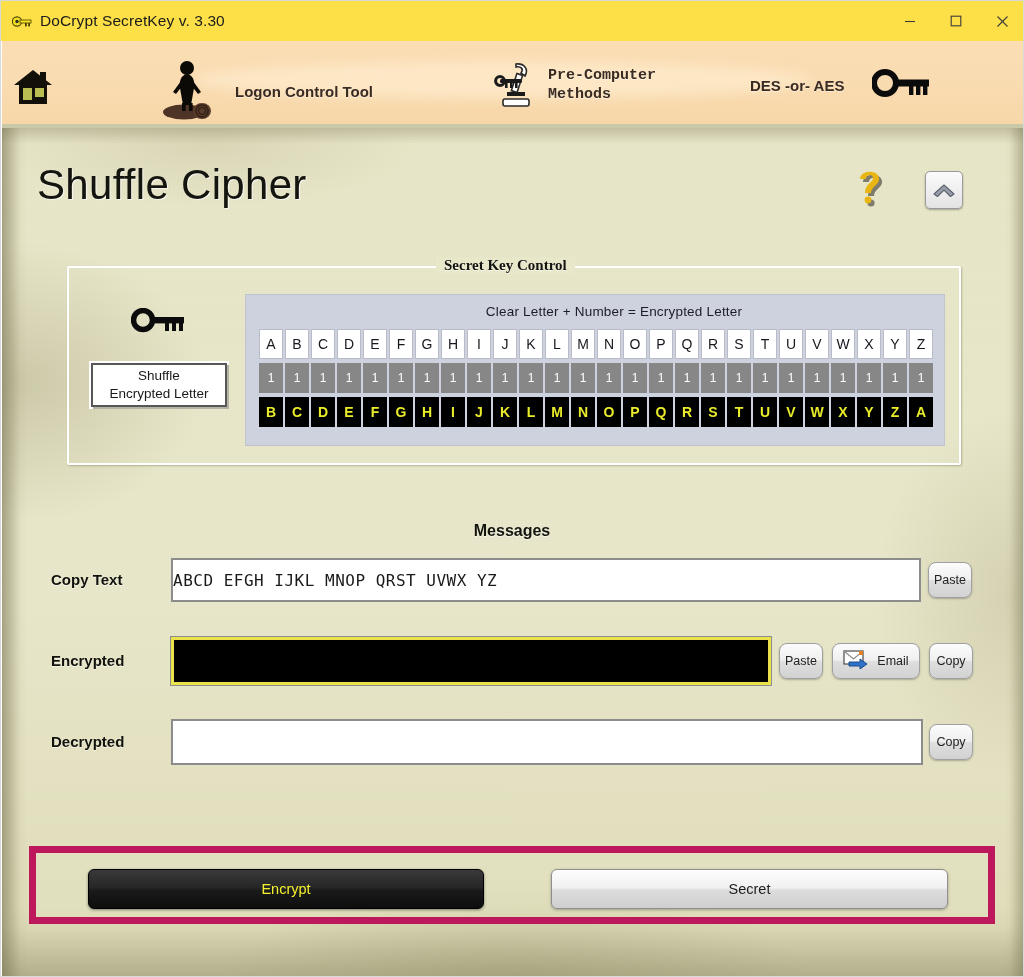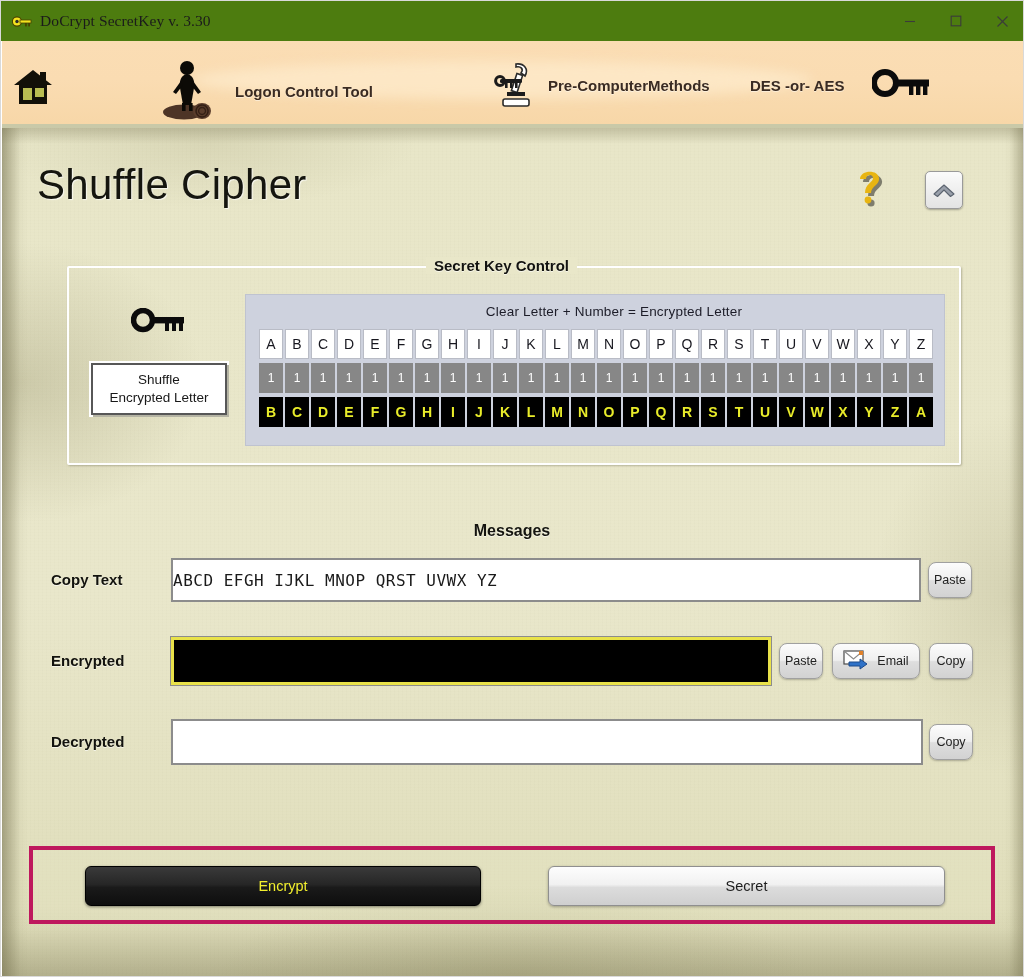--- a/index.html
+++ b/index.html
@@ -23,24 +23,23 @@
     background: #ffffff;
     border: 1px solid #d9d9d9;
     overflow: hidden;
   }
 
   
   #titlebar {
     position: absolute;
     left: 0; top: 0;
     width: 1024px; height: 40px;
-    background: #4d7c0f;
+    background: #fde047;
     display: flex;
     align-items: center;
-    font-family: Liberation Serif, serif;
   }
   #titlebar-left {
     display: flex;
     align-items: center;
     padding-left: 11px;
     gap: 8px;
     flex: 1 1 auto;
     height: 100%;
   }
   .win-key-icon {
@@ -94,21 +93,21 @@
     z-index: 2;
   }
   .tb-label {
     font-size: 15px;
     font-weight: bold;
     color: #3a2b22;
     line-height: 1.25;
     text-shadow: 0 1px 0 rgba(255,255,255,0.45);
     white-space: nowrap;
   }
-  .tb-label.two-line { display: flex; flex-direction: row; }
+  .tb-label.two-line { display: flex; flex-direction: column; font-family: Liberation Mono, monospace; }
 
   #tb-home    { left: 8px;  top: 22px; }
   #tb-logon   { left: 155px;top: 18px; }
   #tb-precomp { left: 490px;top: 18px; }
   #tb-desaes  { left: 748px;top: 28px; gap: 28px; }
 
   
   #parchment {
     position: absolute;
     left: 1px; top: 127px;
@@ -178,39 +177,40 @@
     position: absolute;
     left: 66px; top: 265px;
     width: 890px; height: 195px;
     border: 2px solid #ffffff;
     border-radius: 2px;
     z-index: 3;
     box-shadow: 1px 1px 2px rgba(90,86,60,0.35);
   }
   #secret-key-legend {
     position: absolute;
-    left: 357px; top: -11px;
+    left: 367px; top: -11px;
     padding: 0 8px;
     font-size: 15px;
     font-weight: bold;
     color: #131310;
     background:
       linear-gradient(180deg,#e9e7c9,#e9e7c9);
     text-shadow: 0 1px 0 rgba(255,255,255,0.6);
     white-space: nowrap;
+    font-family: Liberation Serif, serif;
   }
   #key-icon-big {
     position: absolute;
     left: 62px; top: 40px;
     width: 56px; height: 28px;
   }
   #shuffle-button {
     position: absolute;
     left: 22px; top: 95px;
-    width: 136px; height: 52px;
+    width: 136px; height: 44px;
     background: #ffffff;
     border: 2px solid #575757;
     box-shadow: 2px 2px 0 rgba(120,118,90,0.55), 0 0 0 2px #ffffff;
     display: flex; align-items: center; justify-content: center;
     text-align: center;
     font-size: 13.5px;
     color: #181818;
     line-height: 1.3;
     box-sizing: border-box;
     padding: 0 16px;
@@ -333,21 +333,21 @@
     font-size: 12.5px;
     color: #222222;
     z-index: 3;
   }
 
   
   #action-bar {
     position: absolute;
     left: 28px; top: 845px;
     width: 966px; height: 78px;
-    border: 4px solid #be185d;
+    border: 7px solid #be185d;
     box-sizing: border-box;
     background: rgba(233,231,200,0.25);
     z-index: 3;
     padding-left: 16px;
   }
   #encrypt-button {
     position: absolute;
     left: 52px; top: 16px;
     width: 396px; height: 40px;
     border-radius: 6px;

